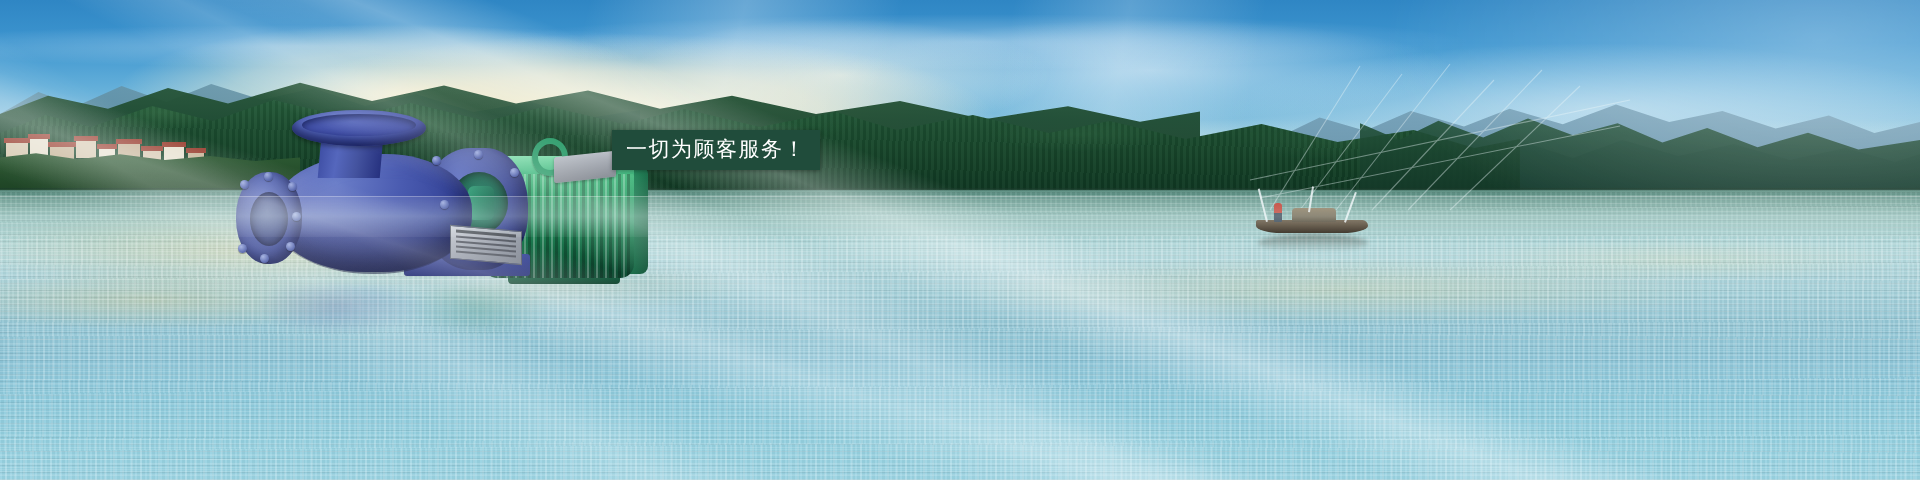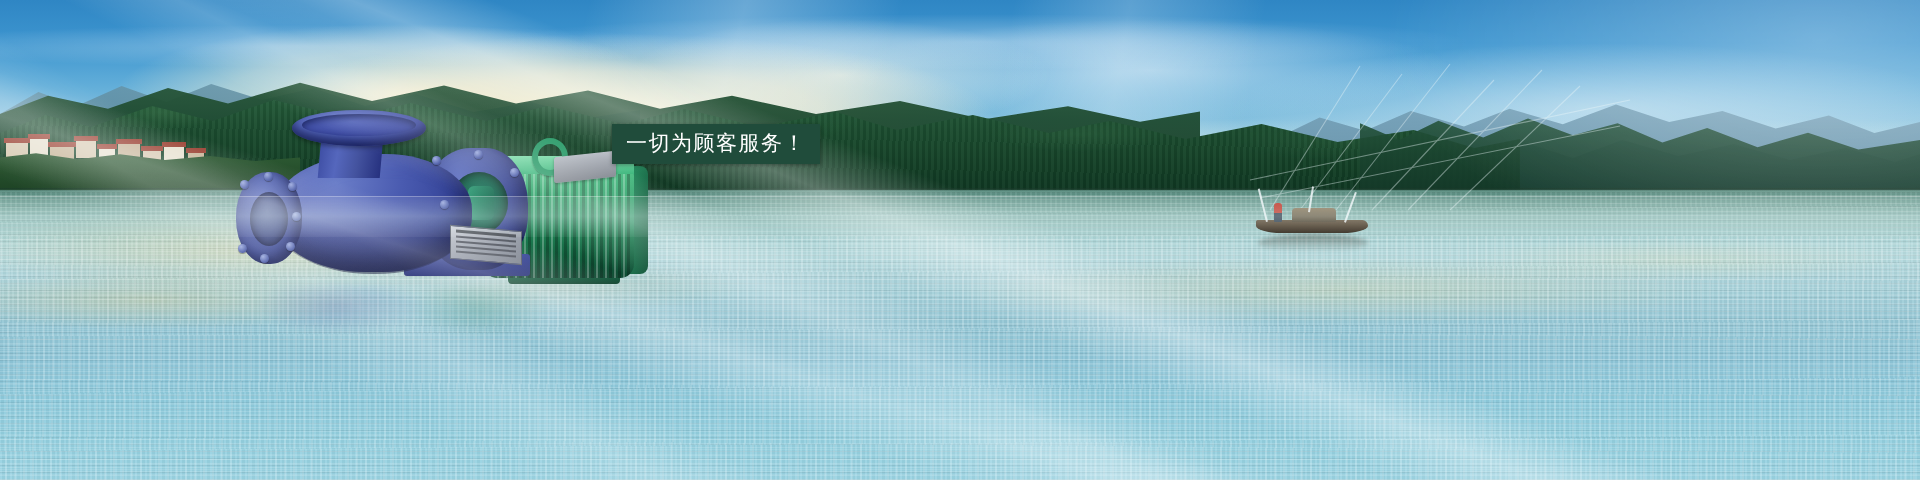--- a/index.html
+++ b/index.html
@@ -333,21 +333,21 @@
     position:absolute;left:-612px;top:72px;width:1920px;height:40px;
     background:linear-gradient(to bottom, rgba(255,255,255,.10), rgba(235,248,248,.30) 48%, rgba(255,255,255,.06));
     border-top:1px solid rgba(255,255,255,.32);
     pointer-events:none;
   }
   #subtitle{
     position:relative;margin-top:16px;font-size:19.5px;color:#1d4a45;white-space:nowrap;
     text-shadow:0 1px 1px rgba(255,255,255,.45);
   }
   #badge{
-    display:inline-block;margin-top:0;padding:5px 14px 7px;
+    display:inline-block;margin-top:6px;padding:5px 14px 7px;
     background:#204c3b;color:#ffffff;font-size:21px;letter-spacing:1.5px;
     box-shadow:0 1px 4px rgba(0,0,0,.35);
   }
 </style>
 </head>
 <body>
 
 <div id="banner">
 
   <div class="layer" id="sky"></div>

